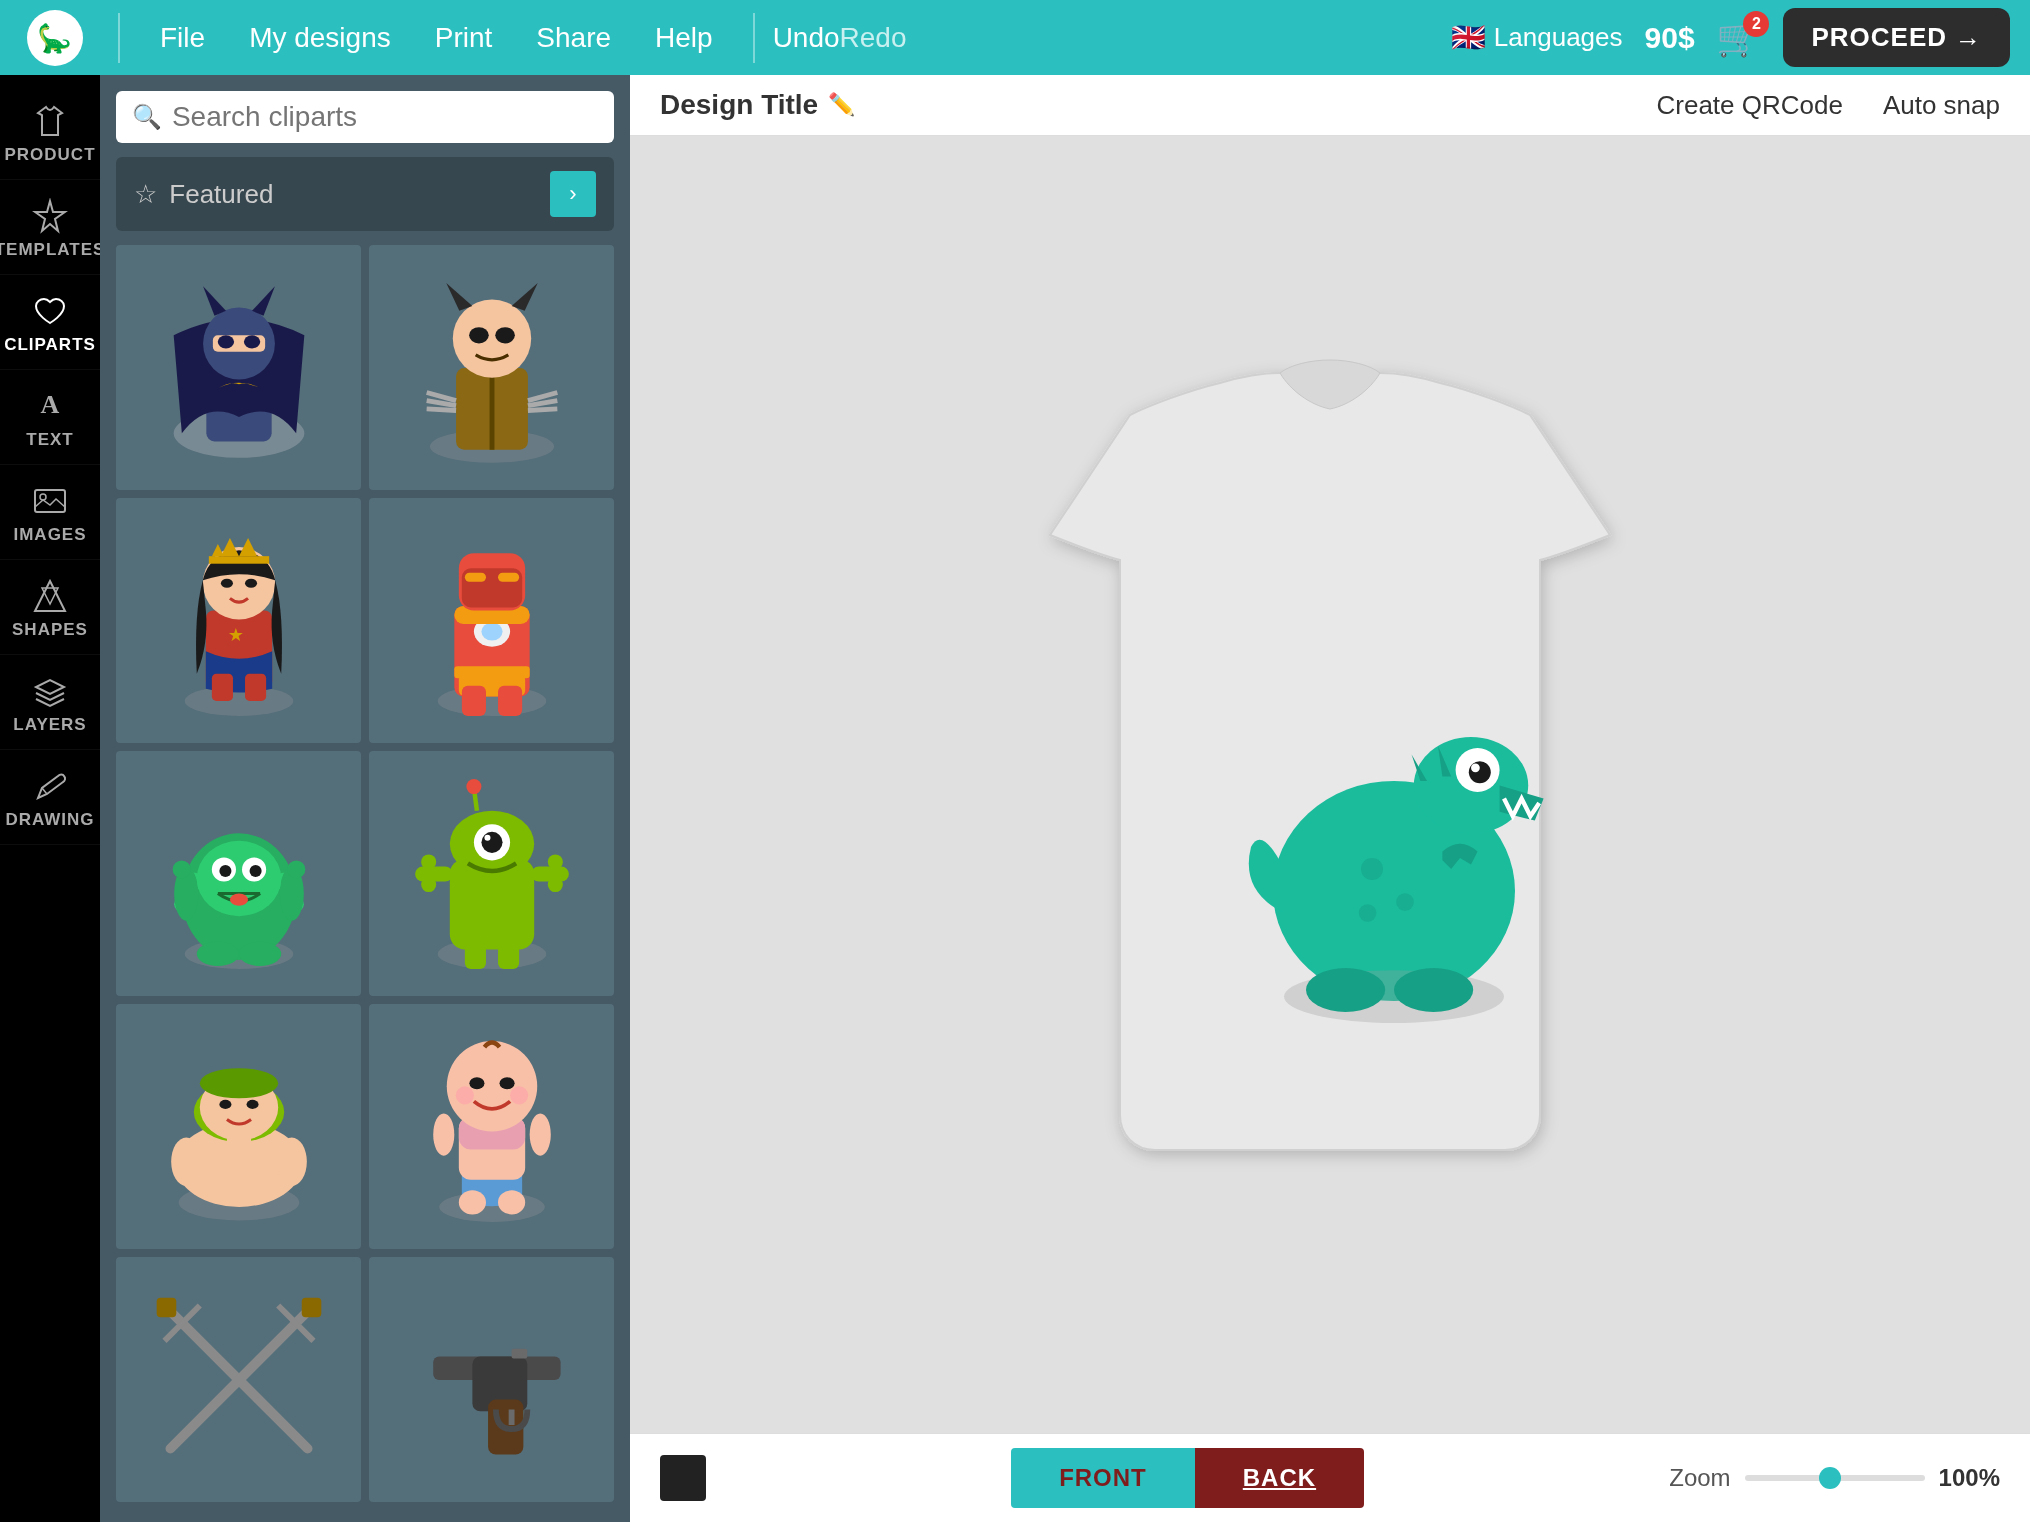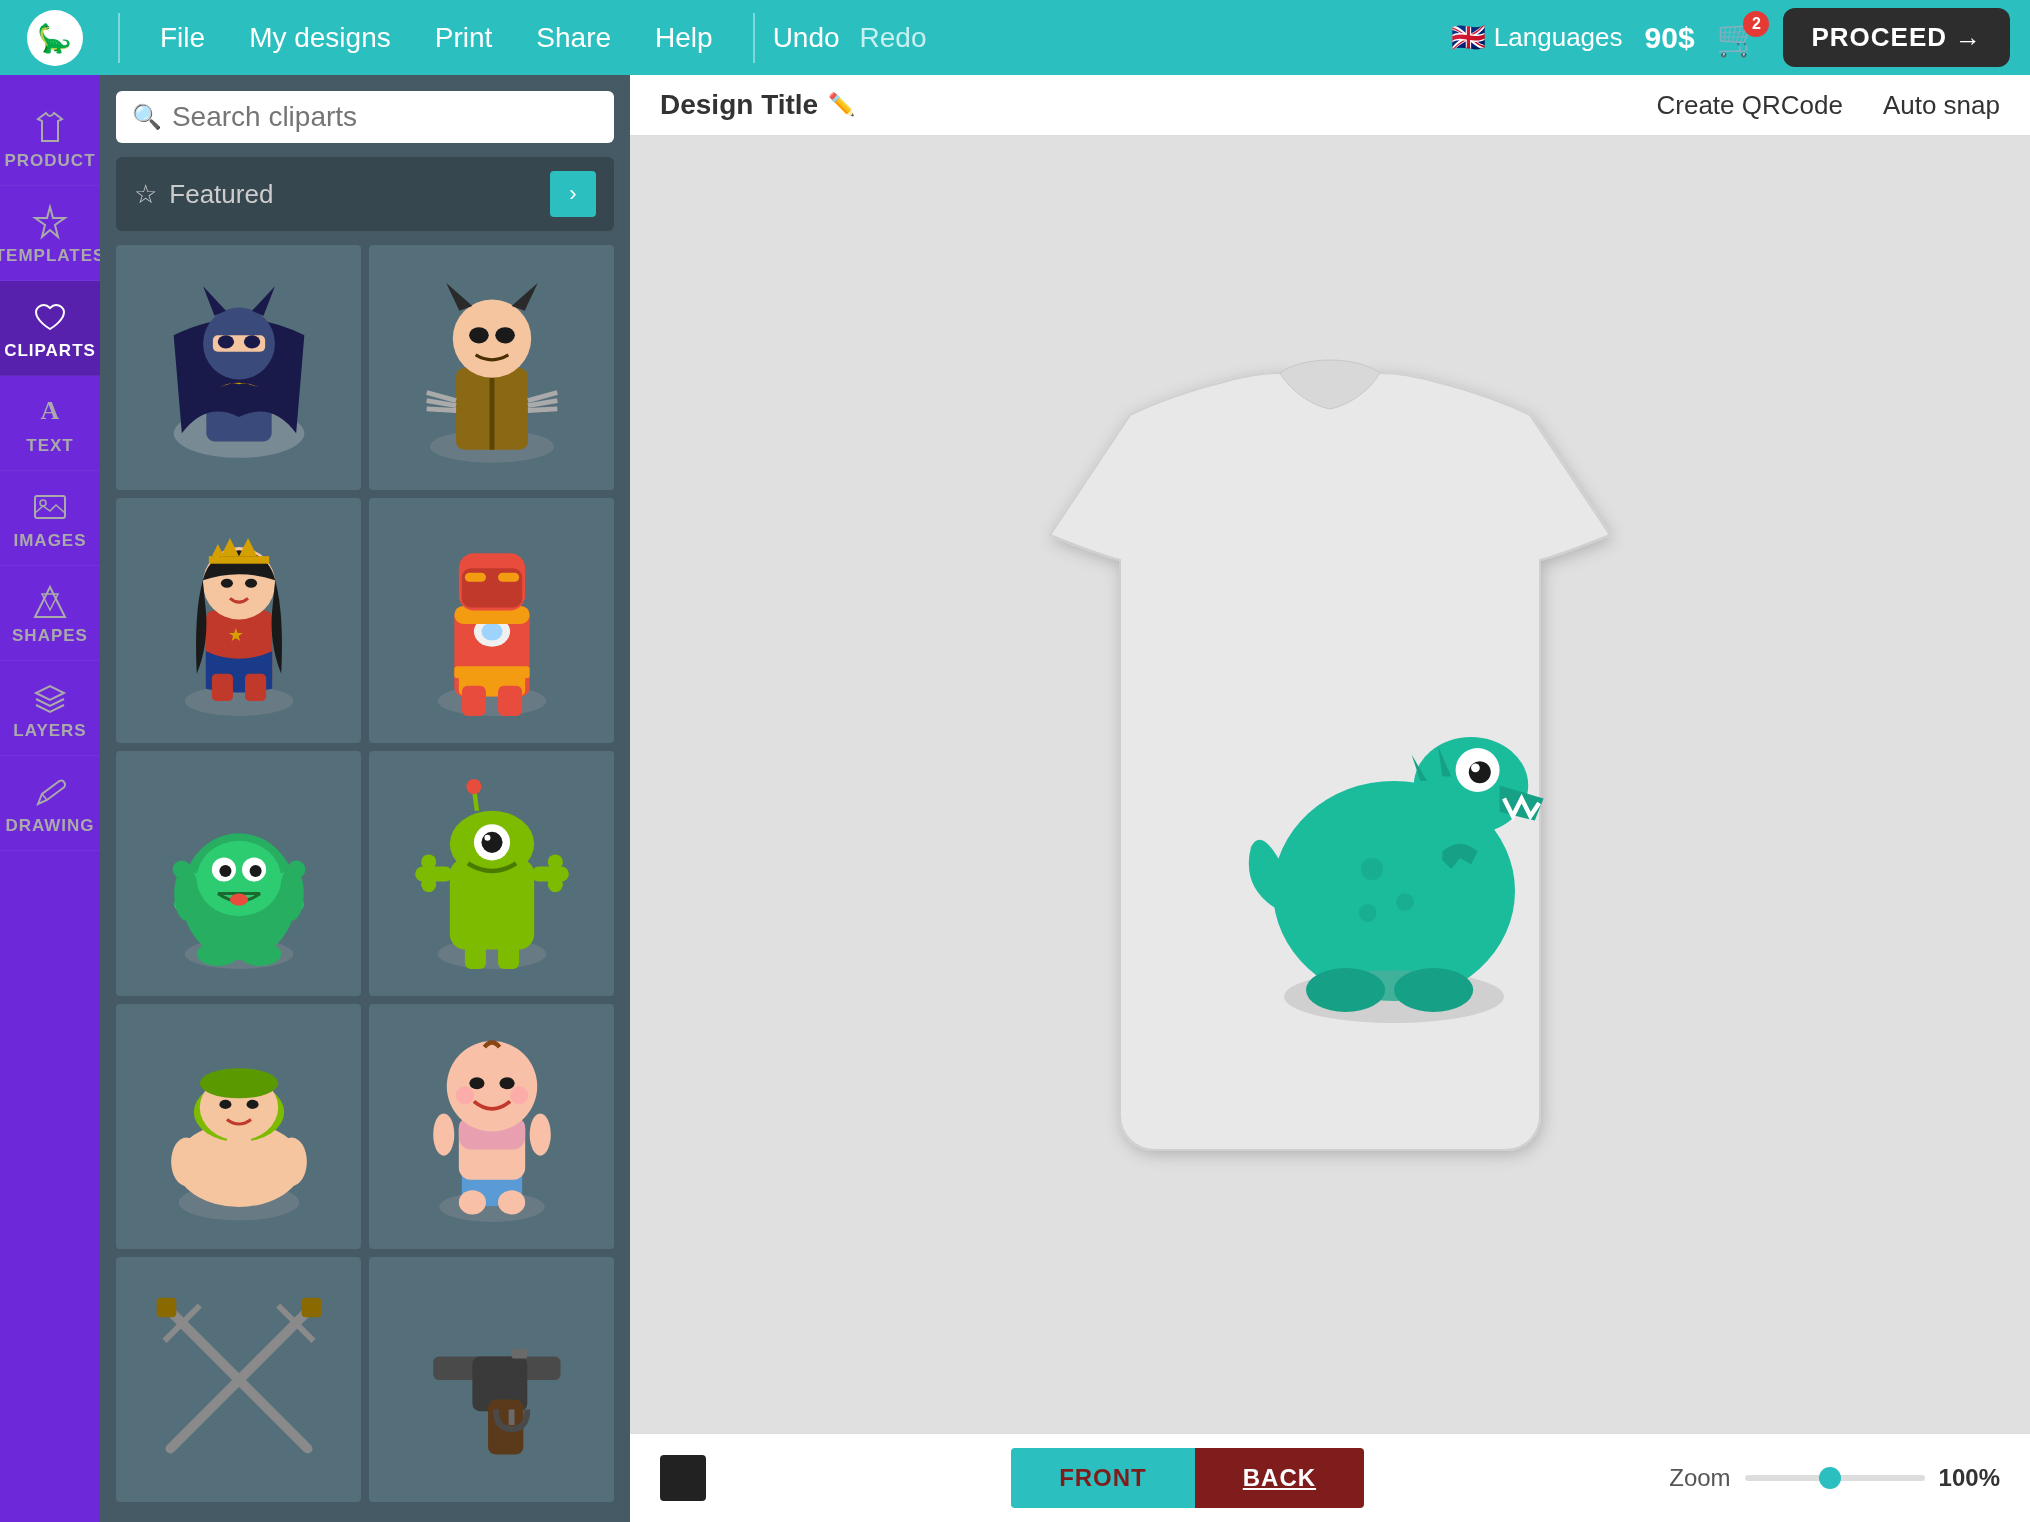--- a/index.html
+++ b/index.html
@@ -44,21 +44,20 @@
     }
     #topbar .divider2 {
       width: 2px;
       height: 50px;
       background: rgba(255,255,255,0.4);
       margin: 0 18px;
     }
     .undo-redo {
       display: flex;
       align-items: center;
-      gap: 20px;
     }
     .undo-redo .btn {
       color: #fff;
       font-size: 28px;
       font-weight: 500;
       cursor: pointer;
     }
     .undo-redo .btn.redo { color: #c8f0f0; }
     .topbar-right {
       display: flex;
@@ -123,25 +122,25 @@
 
     
     #main {
       display: flex;
       height: calc(1522px - 75px);
     }
 
     
     #sidebar {
       width: 100px;
-      background: #6d28d9;
+      background: #000000;
       display: flex;
       flex-direction: column;
       align-items: center;
-      padding-top: 16px;
+      padding-top: 10px;
       gap: 0;
       flex-shrink: 0;
     }
     .sidebar-item {
       display: flex;
       flex-direction: column;
       align-items: center;
       justify-content: center;
       width: 100%;
       padding: 18px 0 14px;

